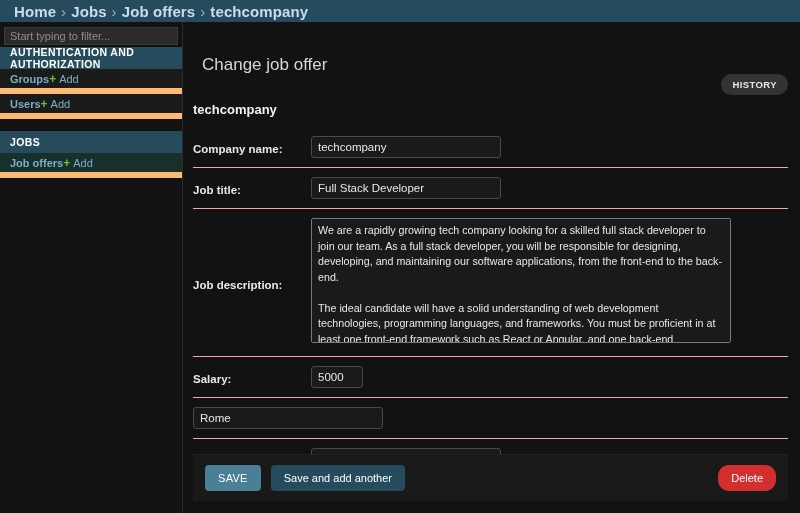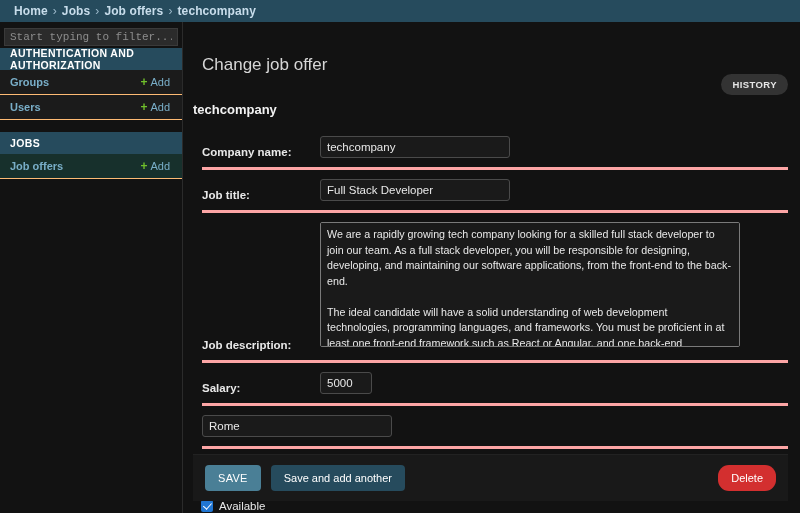--- a/index.html
+++ b/index.html
@@ -10,21 +10,21 @@
     font-family: "Liberation Sans", sans-serif;
     overflow: hidden;
   }
   body { position: relative; }
 
   
   .breadcrumb {
     height: 22px;
     background: #264b5d;
     color: #c8ddeb;
-    font-size: 12px;
+    font-size: 15px;
     font-weight: bold;
     display: flex;
     align-items: center;
     padding-left: 14px;
     letter-spacing: .1px;
   }
   .breadcrumb .sep { margin: 0 5px; color: #9bb8c9; font-weight: normal; }
 
   
   .layout { display: flex; height: 491px; }
@@ -38,45 +38,44 @@
   }
   .filter-wrap { padding: 4px 4px 2px 4px; background:#121212; }
   .filter-input {
     width: 100%;
     height: 18px;
     background: #2b2b2b;
     border: 1px solid #3a3a3a;
     color: #9a9a9a;
     font-size: 11px;
     padding: 8px 5px;
-    font-family: Liberation Mono, monospace;
+    font-family: Liberation Sans, sans-serif;
     outline: none;
   }
   .filter-input::placeholder { color: #8d8d8d; }
 
   .app-group { margin-bottom: 0; }
   .app-header {
     background: #264b5d;
     color: #ffffff;
     font-size: 10.5px;
     font-weight: bold;
     letter-spacing: .35px;
     padding: 6px 0 6px 10px;
     height: 22px;
     display: flex;
     align-items: center;
   }
   .model-row {
     display: flex;
     align-items: center;
-    justify-content: space-between;
     height: 25px;
     padding: 0 12px 0 10px;
     background: #1b1b1b;
-    border-bottom: 1px solid #fdba74;
+    border-bottom: 6px solid #fdba74;
   }
   .model-row.tinted { background: #17302c; }
   .model-name {
     color: #79aec8;
     font-size: 11px;
     font-weight: bold;
     text-decoration: none;
   }
   .add-link {
     font-size: 11px;
@@ -123,25 +122,24 @@
     color: #f2f2f2;
     font-size: 13px;
     font-weight: bold;
     margin: 0;
     padding: 18px 0 0 10px;
   }
 
   .form-area { padding: 10px 12px 0 10px; }
   .form-row {
     display: flex;
-    align-items: flex-end;
+    align-items: center;
     padding: 9px 0;
-    border-bottom: 3px solid #fca5a5;
+    border-bottom: 1px solid #fca5a5;
     min-height: 34px;
-    margin-left: 9px;
   }
   .field-label {
     width: 118px;
     flex: none;
     color: #e8e8e8;
     font-size: 11.5px;
     font-weight: bold;
     padding-top: 4px;
     text-align: left;
   }

